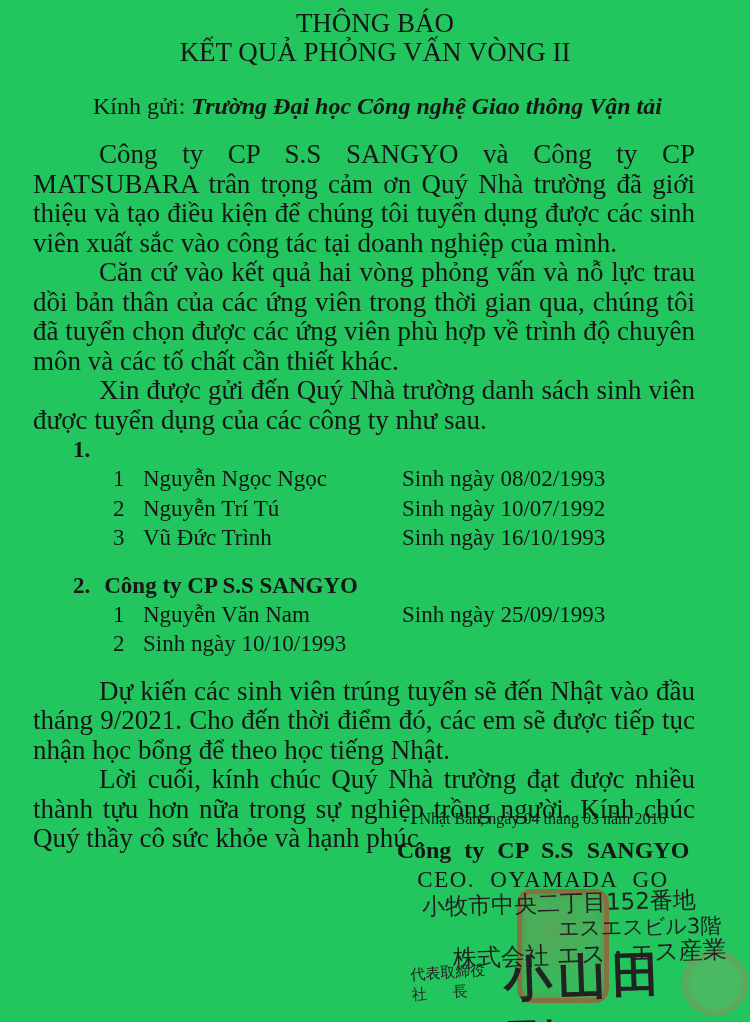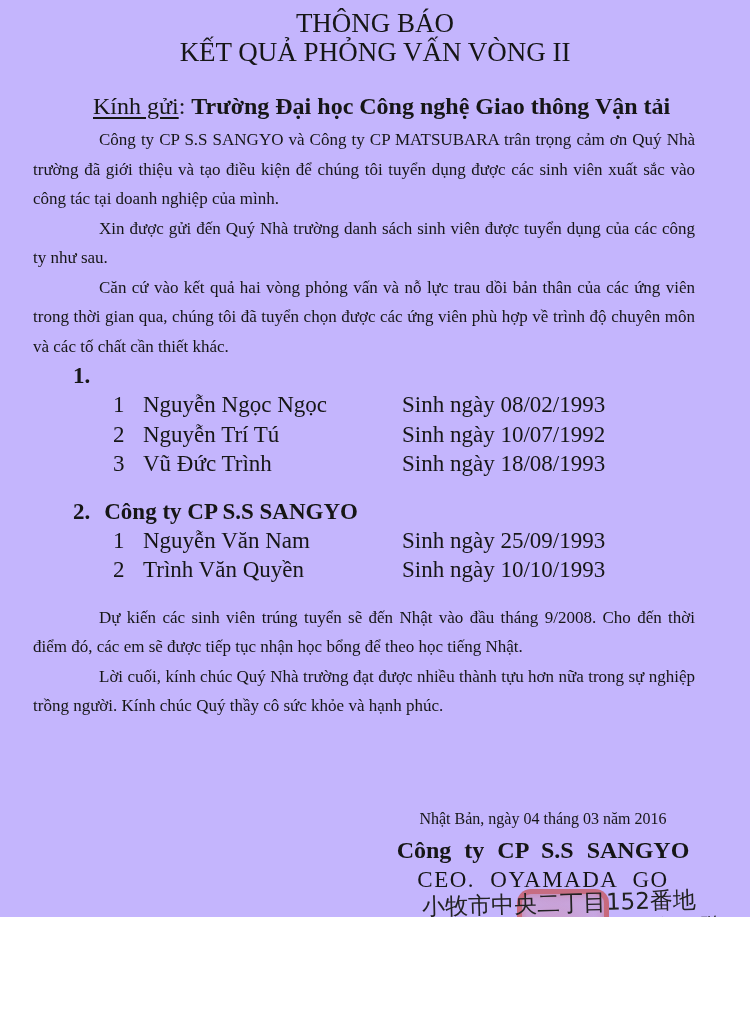--- a/index.html
+++ b/index.html
@@ -1,32 +1,32 @@
 <!DOCTYPE html>
 <html><head>
 <meta charset="utf-8">
 <style>
   html,body { margin:0; padding:0; background:#ffffff; }
   .page {
     position:relative;
-    width:750px; height:917px;
-    background:#c4b5fd;
+    width:750px; height:1022px;
+    background:#22c55e;
     color:#161616;
     font-family:"Liberation Serif","DejaVu Serif",serif;
     overflow:hidden;
   }
   
   .title { text-align:center; padding-top:9px; font-size:27px; line-height:29px; }
   
   .salutation { margin:26px 0 0 93px; font-size:24px; line-height:27px; white-space:nowrap; }
-  .sal-label { text-decoration:underline; text-underline-offset:3px; }
+  .sal-label { text-underline-offset:3px; }
   .sal-colon { margin-right:6px; }
-  .sal-recipient { font-weight:bold; }
+  .sal-recipient { font-weight:bold;font-style:italic; }
   
-  .bodytext { margin:5px 55px 0 33px; font-size:17px; line-height:29.5px; text-align:justify; }
+  .bodytext { margin:20px 55px 0 33px; font-size:27px; line-height:29.5px; text-align:justify; }
   .bodytext p { margin:0; text-indent:66px; }
   
   .company-section { margin-left:33px; font-size:23px; }
   .company-section.second { margin-top:18px; }
   .sec-heading { display:flex; gap:14px; margin-left:40px; font-weight:bold; line-height:29px; }
   .member { display:flex; padding-left:80px; line-height:29.5px; }
   .m-no { width:30px; }
   .m-name { width:259px; }
   
   .closing { margin-top:18px; }
@@ -67,64 +67,63 @@
     <div>THÔNG BÁO</div>
     <div>KẾT QUẢ PHỎNG VẤN VÒNG II</div>
   </div>
 
   <div class="salutation">
     <span class="sal-label">Kính gửi</span><span class="sal-colon">:</span><span class="sal-recipient">Trường Đại học Công nghệ Giao thông Vận tải</span>
   </div>
 
   <div class="bodytext">
     <p>Công ty CP S.S SANGYO và Công ty CP MATSUBARA trân trọng cảm ơn Quý Nhà trường đã giới thiệu và tạo điều kiện để chúng tôi tuyển dụng được các sinh viên xuất sắc vào công tác tại doanh nghiệp của mình.</p>
+    <p>Căn cứ vào kết quả hai vòng phỏng vấn và nỗ lực trau dồi bản thân của các ứng viên trong thời gian qua, chúng tôi đã tuyển chọn được các ứng viên phù hợp về trình độ chuyên môn và các tố chất cần thiết khác.</p>
     <p>Xin được gửi đến Quý Nhà trường danh sách sinh viên được tuyển dụng của các công ty như sau.</p>
-    <p>Căn cứ vào kết quả hai vòng phỏng vấn và nỗ lực trau dồi bản thân của các ứng viên trong thời gian qua, chúng tôi đã tuyển chọn được các ứng viên phù hợp về trình độ chuyên môn và các tố chất cần thiết khác.</p>
   </div>
 
   <div class="company-section first">
     <div class="sec-heading">
       <span>1.</span>
     </div>
     <div class="member">
       <span class="m-no">1</span>
       <span class="m-name">Nguyễn Ngọc Ngọc</span>
       <span class="m-dob">Sinh ngày 08/02/1993</span>
     </div>
     <div class="member">
       <span class="m-no">2</span>
       <span class="m-name">Nguyễn Trí Tú</span>
       <span class="m-dob">Sinh ngày 10/07/1992</span>
     </div>
     <div class="member">
       <span class="m-no">3</span>
       <span class="m-name">Vũ Đức Trình</span>
-      <span class="m-dob">Sinh ngày 18/08/1993</span>
+      <span class="m-dob">Sinh ngày 16/10/1993</span>
     </div>
   </div>
 
   <div class="company-section second">
     <div class="sec-heading">
       <span>2.</span>
       <span>Công ty CP S.S SANGYO</span>
     </div>
     <div class="member">
       <span class="m-no">1</span>
       <span class="m-name">Nguyễn Văn Nam</span>
       <span class="m-dob">Sinh ngày 25/09/1993</span>
     </div>
     <div class="member">
       <span class="m-no">2</span>
-      <span class="m-name">Trình Văn Quyền</span>
       <span class="m-dob">Sinh ngày 10/10/1993</span>
     </div>
   </div>
 
   <div class="bodytext closing">
-    <p>Dự kiến các sinh viên trúng tuyển sẽ đến Nhật vào đầu tháng 9/2008. Cho đến thời điểm đó, các em sẽ được tiếp tục nhận học bổng để theo học tiếng Nhật.</p>
+    <p>Dự kiến các sinh viên trúng tuyển sẽ đến Nhật vào đầu tháng 9/2021. Cho đến thời điểm đó, các em sẽ được tiếp tục nhận học bổng để theo học tiếng Nhật.</p>
     <p>Lời cuối, kính chúc Quý Nhà trường đạt được nhiều thành tựu hơn nữa trong sự nghiệp trồng người. Kính chúc Quý thầy cô sức khỏe và hạnh phúc.</p>
   </div>
 
   <div class="signoff">
     <div class="dateline">Nhật Bản, ngày 04 tháng 03 năm 2016</div>
     <div class="sign-company">Công ty CP S.S SANGYO</div>
     <div class="sign-ceo">CEO. OYAMADA GO</div>
   </div>
 
   <div class="jp">

